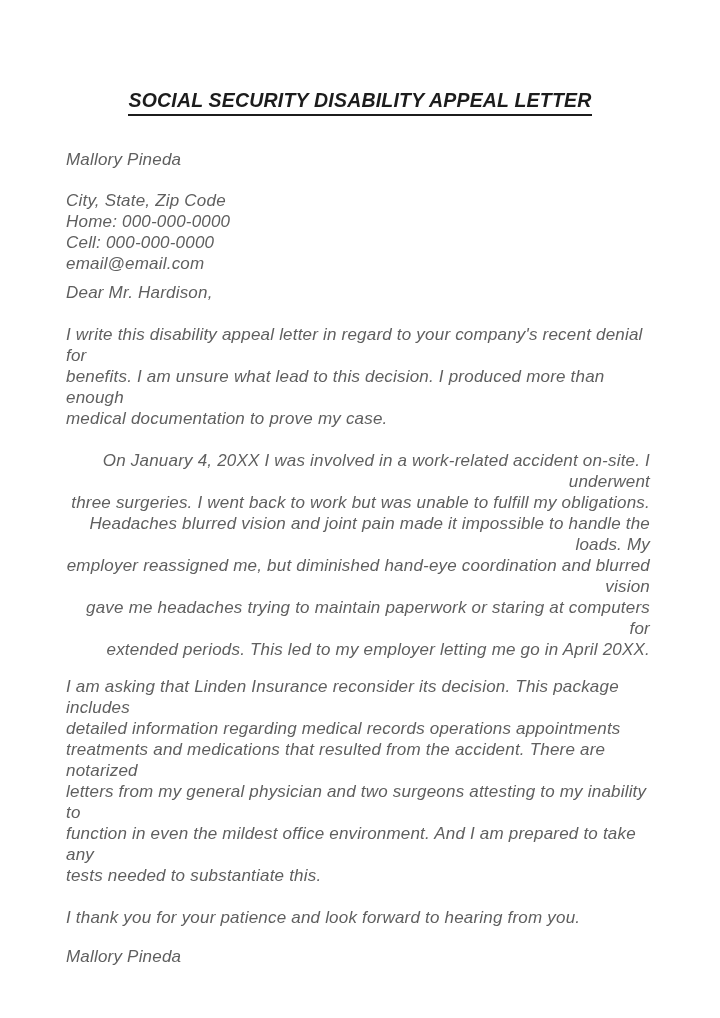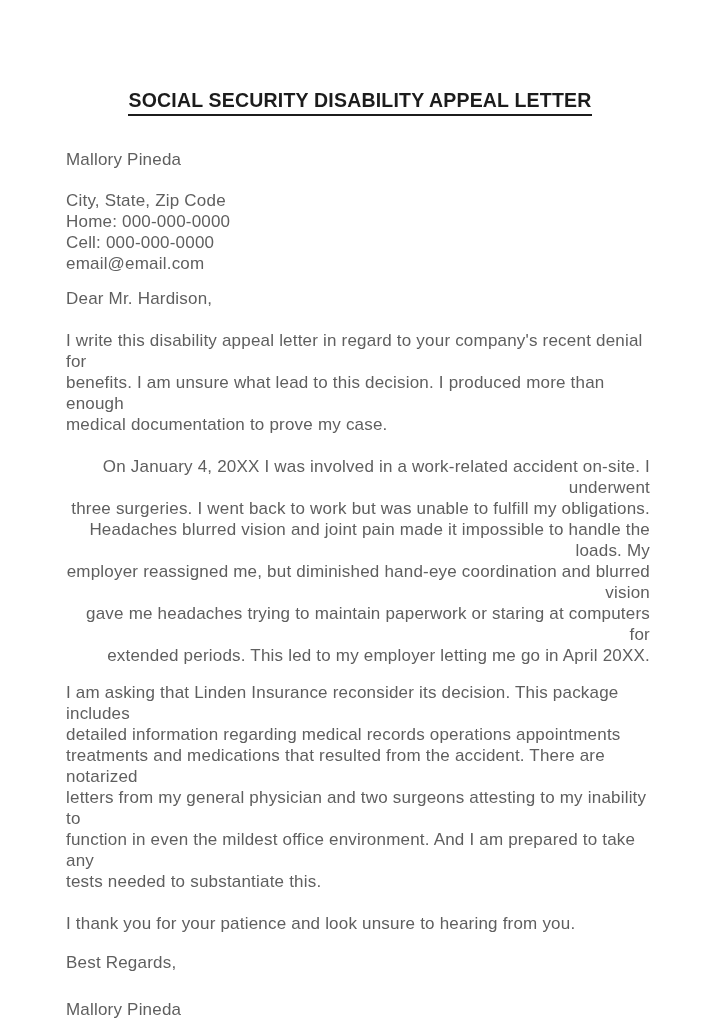--- a/index.html
+++ b/index.html
@@ -11,20 +11,21 @@
     font-family: "Liberation Sans", sans-serif;
   }
 
   .page {
     position: relative;
     width: 720px;
     height: 1018px;
     background: #ffffff;
     overflow: hidden;
     padding: 88px 70px 0 66px;
+    font-style: italic;
   }
 
   .title {
     text-align: center;
     font-size: 19.5px;
     font-weight: bold;
     color: #1c1c1c;
     letter-spacing: 0.2px;
     line-height: 24px;
     margin-bottom: 33px;
@@ -39,21 +40,21 @@
   }
 
   .body-text {
     font-size: 17px;
     line-height: 21px;
     color: #5f5f5f;
     letter-spacing: 0.2px;
   }
 
   .sender-name   { margin-bottom: 20px; }
-  .contact-block { white-space: pre-line; margin-bottom: 14px; }
+  .contact-block { white-space: pre-line; margin-bottom: 8px; }
   .salutation    { margin-bottom: 21px; }
 
   .para  { white-space: pre-line; margin-bottom: 21px; }
   .para-2 { margin-bottom: 16px; text-align: right; }
 
   .thanks-line { margin-bottom: 18px; }
   .closing     { margin-bottom: 26px; }
 </style>
 </head>
 <body>
@@ -84,19 +85,18 @@
 gave me headaches trying to maintain paperwork or staring at computers for
 extended periods. This led to my employer letting me go in April 20XX.</p>
 
   <p class="body-text para para-3">I am asking that Linden Insurance reconsider its decision. This package includes
 detailed information regarding medical records operations appointments
 treatments and medications that resulted from the accident. There are notarized
 letters from my general physician and two surgeons attesting to my inability to
 function in even the mildest office environment. And I am prepared to take any
 tests needed to substantiate this.</p>
 
-  <p class="body-text para thanks-line">I thank you for your patience and look unsure to hearing from you.</p>
+  <p class="body-text para thanks-line">I thank you for your patience and look forward to hearing from you.</p>
 
-  <div class="body-text closing">Best Regards,</div>
 
   <div class="body-text signature">Mallory Pineda</div>
 
 </div>
 
 </body></html>

